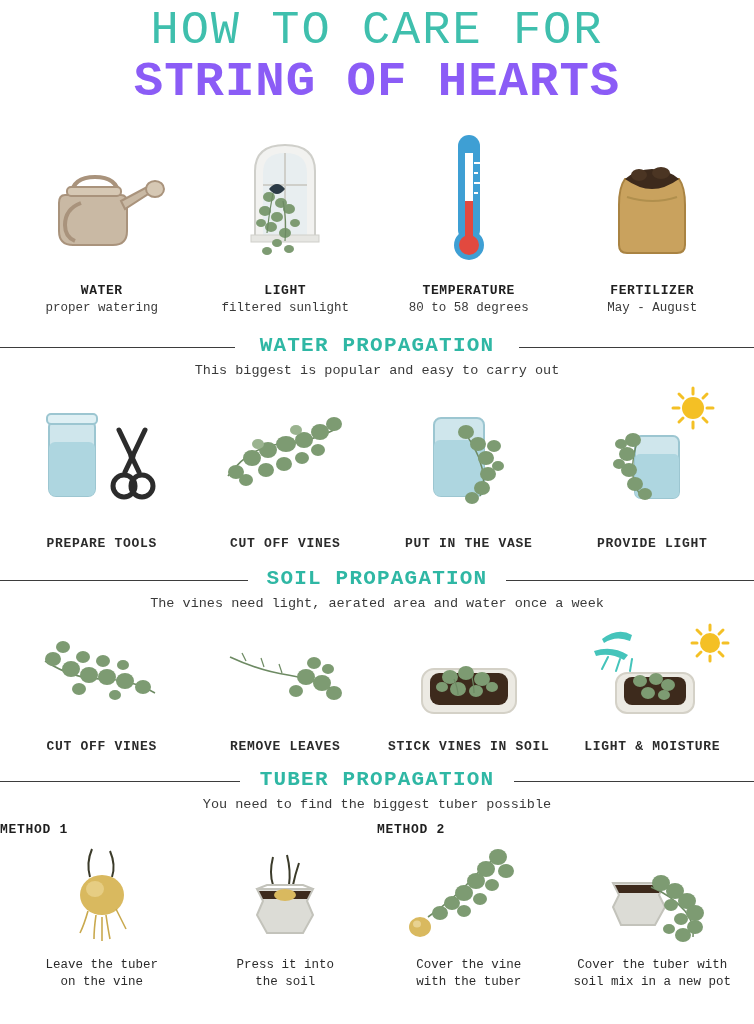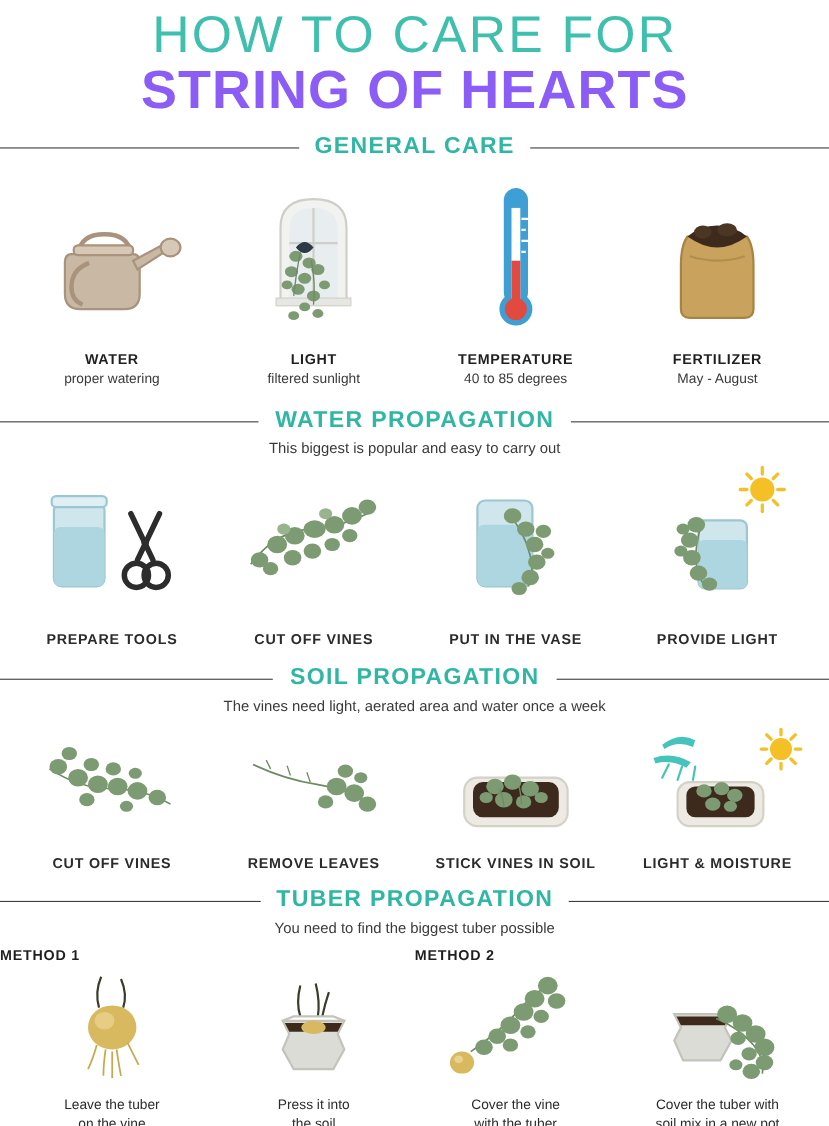--- a/index.html
+++ b/index.html
@@ -12,20 +12,21 @@
     background: #ffffff;
     font-family: "Liberation Sans", sans-serif;
     color: #2b2b2b;
     overflow: hidden;
   }
   .page {
     position: relative;
     width: 754px;
     height: 1020px;
     box-sizing: border-box;
+    font-family: Liberation Mono, monospace;
   }
 
   
   .title-block {
     padding-top: 6px;
     text-align: center;
   }
   .title-line1 {
     font-size: 47px;
     letter-spacing: 2px;
@@ -133,25 +134,20 @@
 </head>
 <body>
 
 <div class="page">
 
   <div class="title-block">
     <div class="title-line1">HOW TO CARE FOR</div>
     <div class="title-line2">STRING OF HEARTS</div>
   </div>
 
-  <div class="section-head">
-    <div class="rule left" style="width:278px;"></div>
-    <div class="rule right" style="width:278px;"></div>
-    <span class="section-title">GENERAL CARE</span>
-  </div>
 
   <div class="row" style="margin-top:14px;">
 
     <div class="item">
       <div class="art">
         <svg width="150" height="150" viewBox="0 0 150 150">
           <path d="M38 72 h56 q6 0 6 8 v28 q0 14 -14 14 h-40 q-14 0 -14 -14 v-28 q0 -8 6 -8 z" fill="#c9b9a4" stroke="#a9937c" stroke-width="2"></path>
           <path d="M44 72 q2 -18 24 -18 q22 0 24 18" fill="none" stroke="#a9937c" stroke-width="4"></path>
           <path d="M94 78 l30 -16 q6 -3 8 2 l-34 22 z" fill="#c9b9a4" stroke="#a9937c" stroke-width="2"></path>
           <ellipse cx="128" cy="66" rx="9" ry="8" fill="#d6c8b4" stroke="#a9937c" stroke-width="2"></ellipse>
@@ -206,21 +202,21 @@
           <circle cx="35" cy="122" r="10" fill="#e2493f"></circle>
           <g stroke="#ffffff" stroke-width="2">
             <line x1="40" y1="40" x2="46" y2="40"></line>
               <line x1="40" y1="50" x2="44" y2="50"></line>
             <line x1="40" y1="60" x2="46" y2="60"></line>
               <line x1="40" y1="70" x2="44" y2="70"></line>
           </g>
         </svg>
       </div>
       <div class="cap">TEMPERATURE</div>
-      <div class="sub">40 to 85 degrees</div>
+      <div class="sub">80 to 58 degrees</div>
     </div>
 
     <div class="item">
       <div class="art">
         <svg width="130" height="150" viewBox="0 0 130 150">
           <path d="M38 56 q-6 8 -6 26 v40 q0 8 8 8 h50 q8 0 8 -8 v-40 q0 -18 -6 -26 z" fill="#c9a25e" stroke="#a98342" stroke-width="2"></path>
           <path d="M38 56 q12 -10 27 -10 q15 0 27 10 q-14 10 -27 10 q-13 0 -27 -10z" fill="#3d2a1c"></path>
           <ellipse cx="52" cy="52" rx="8" ry="6" fill="#4b3523"></ellipse>
           <ellipse cx="74" cy="50" rx="9" ry="6" fill="#4b3523"></ellipse>
           <path d="M40 74 q26 8 50 0" fill="none" stroke="#b08f4d" stroke-width="2"></path>

